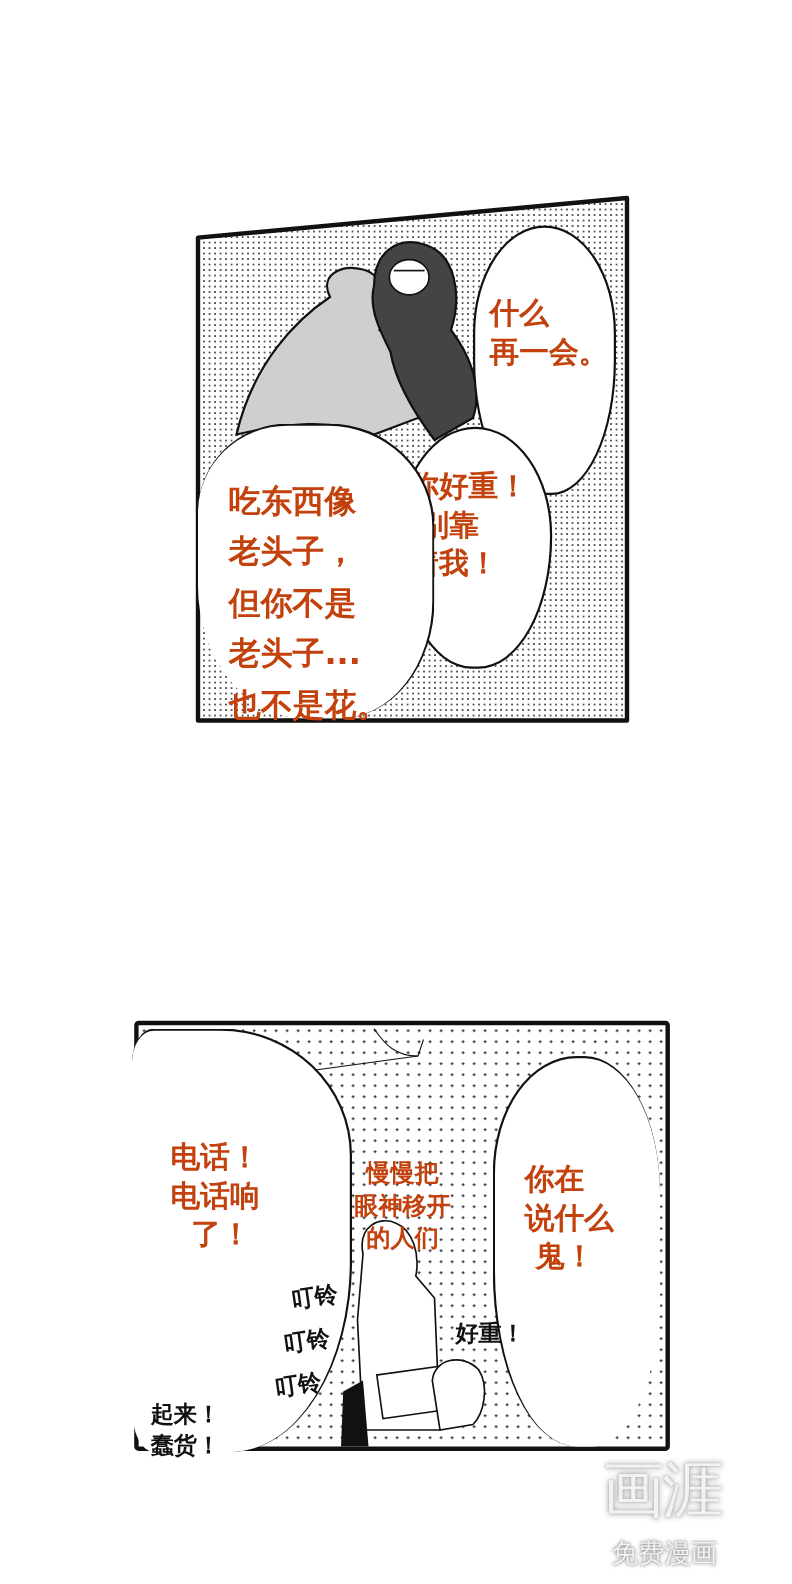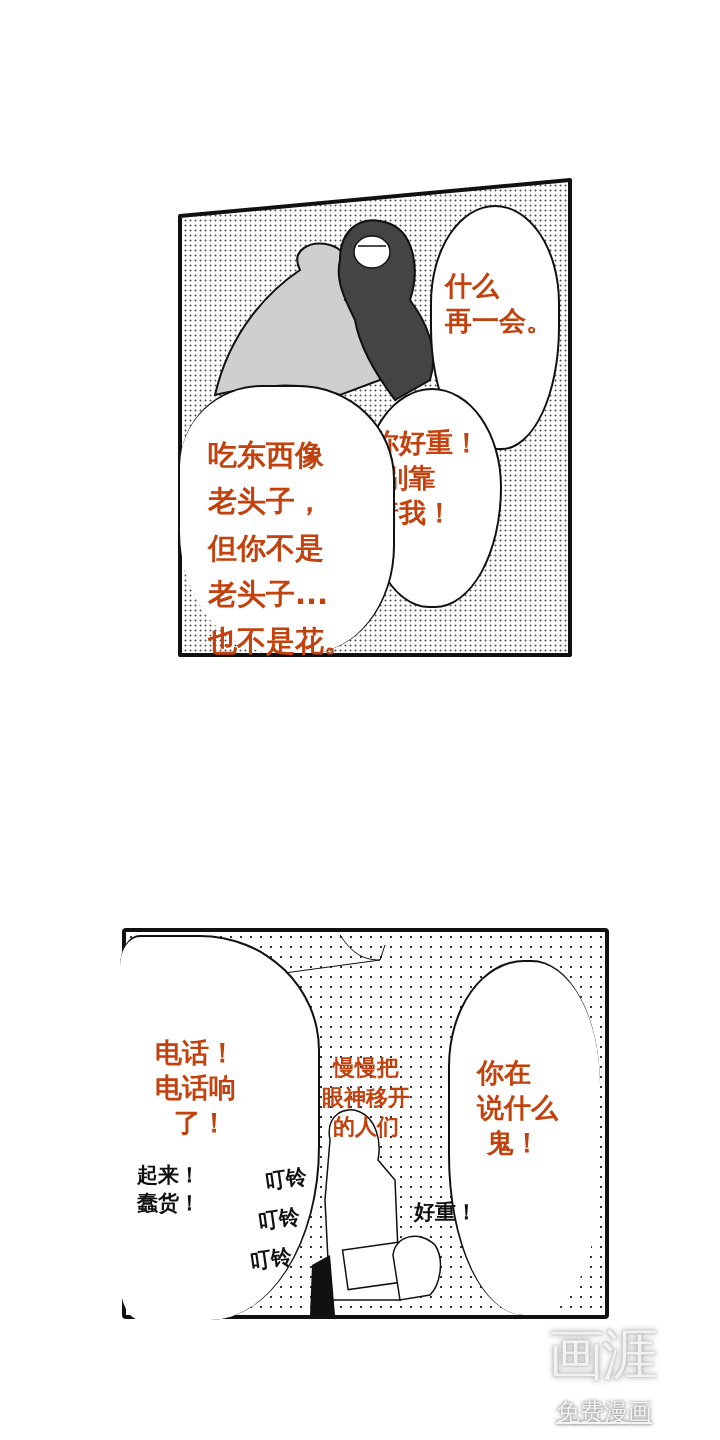--- a/index.html
+++ b/index.html
@@ -76,20 +76,20 @@
 说什么
  鬼！</div>
 
 <div class="txt" style="left:322px; top:1005px; font-size:22px; line-height:1.35; text-align:center;margin-top:48px;">慢慢把
 眼神移开
 的人们</div>
 
 <div class="sfx" style="left:265px; top:1165px; font-size:21px; transform:rotate(-8deg);">叮铃</div>
 <div class="sfx" style="left:258px; top:1205px; font-size:21px; transform:rotate(-8deg);">叮铃</div>
 <div class="sfx" style="left:250px; top:1245px; font-size:21px; transform:rotate(-8deg);">叮铃</div>
-<div class="sfx" style="left:137px; top:1161px; font-size:21px; line-height:1.35;">起来！
+<div class="sfx" style="left:137px; top:1272px; font-size:21px; line-height:1.35;">起来！
 蠢货！</div>
 <div class="sfx" style="left:414px; top:1198px; font-size:21px;">好重！</div>
 
 <div class="watermark" style="left:548px; top:1318px; width:150px; height:122px;">
   <div style="position:absolute; left:0; top:0; font-size:56px; font-weight:normal; color:#f2f2f2; letter-spacing:-2px; text-shadow:0 0 6px #999, 0 0 2px #aaa;">画涯</div>
-  <div style="position:absolute; left:8px; top:78px; font-size:24px; color:#f4f4f4; text-shadow:0 0 4px #888, 0 0 2px #999;text-decoration:underline;">免费漫画</div>
+  <div style="position:absolute; left:8px; top:78px; font-size:24px; color:#f4f4f4; text-shadow:0 0 4px #888, 0 0 2px #999;">免费漫画</div>
 </div>
 
 </body></html>

